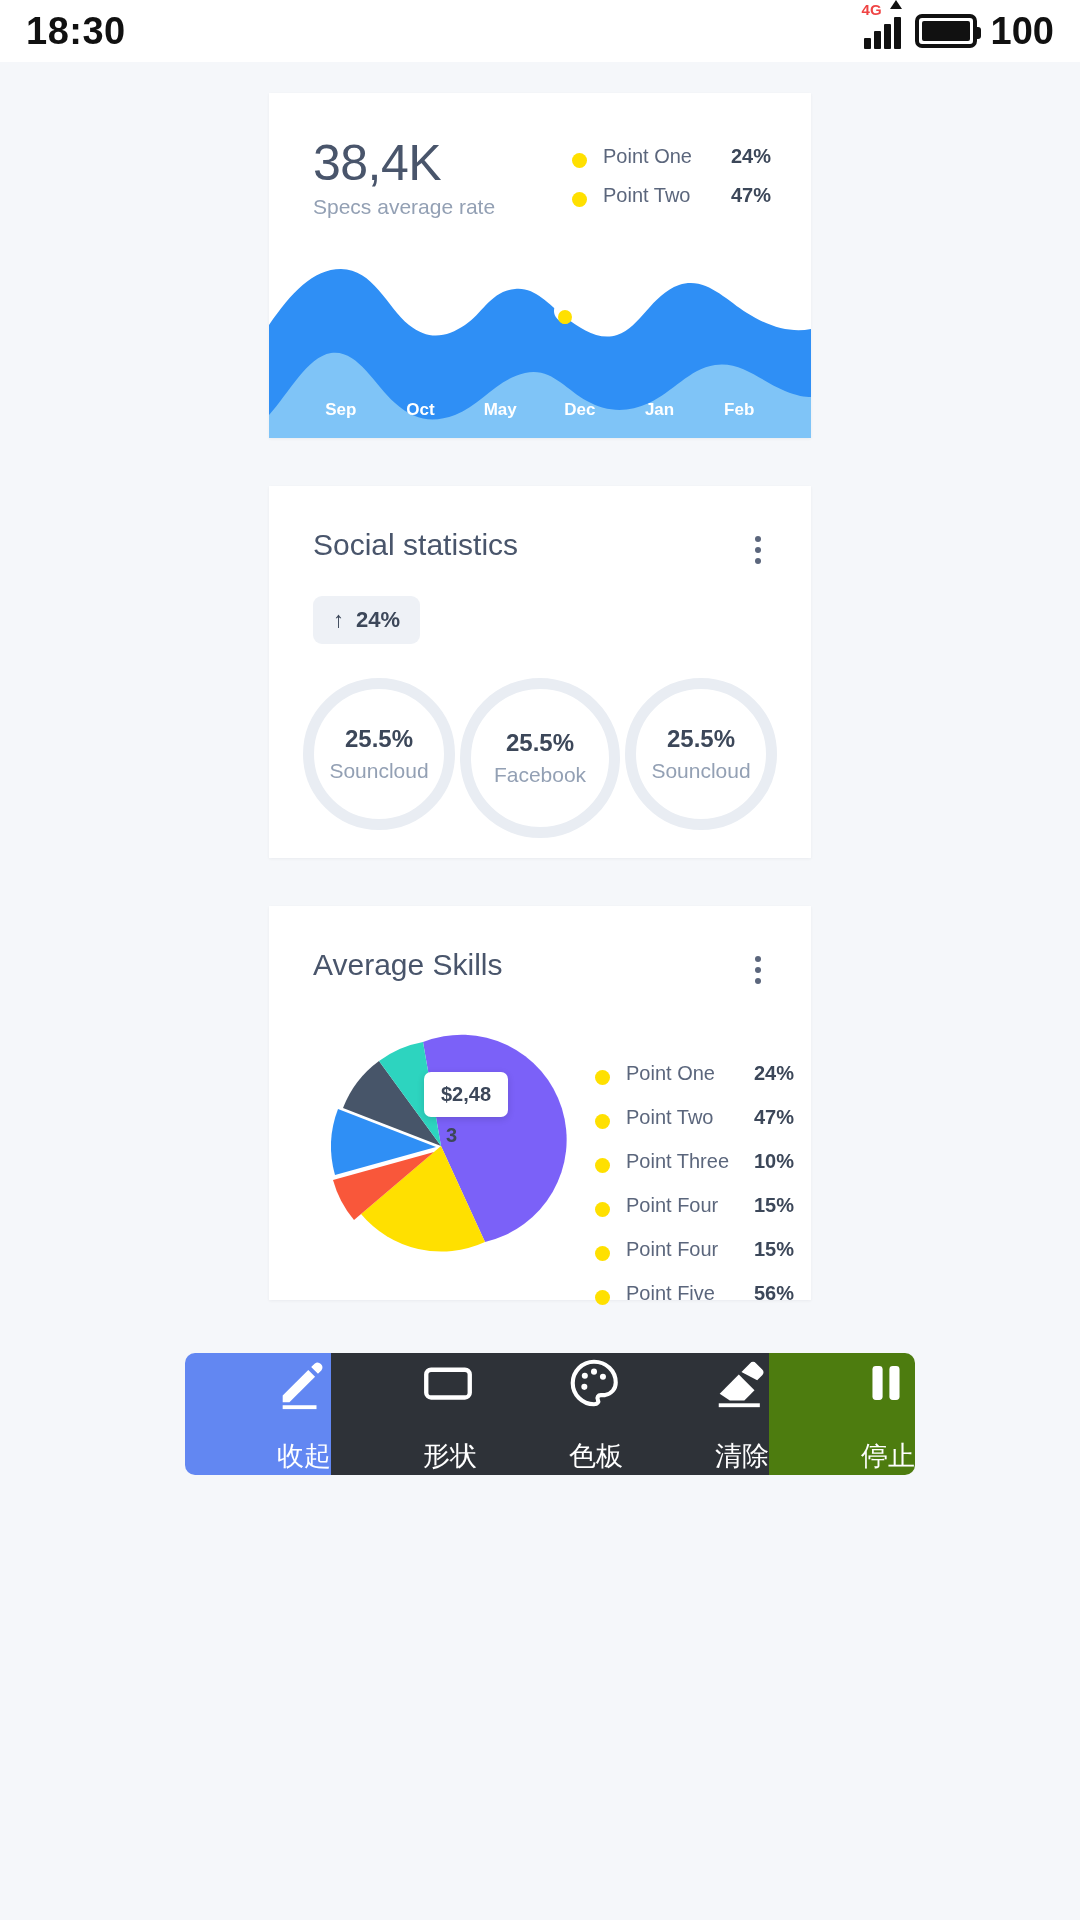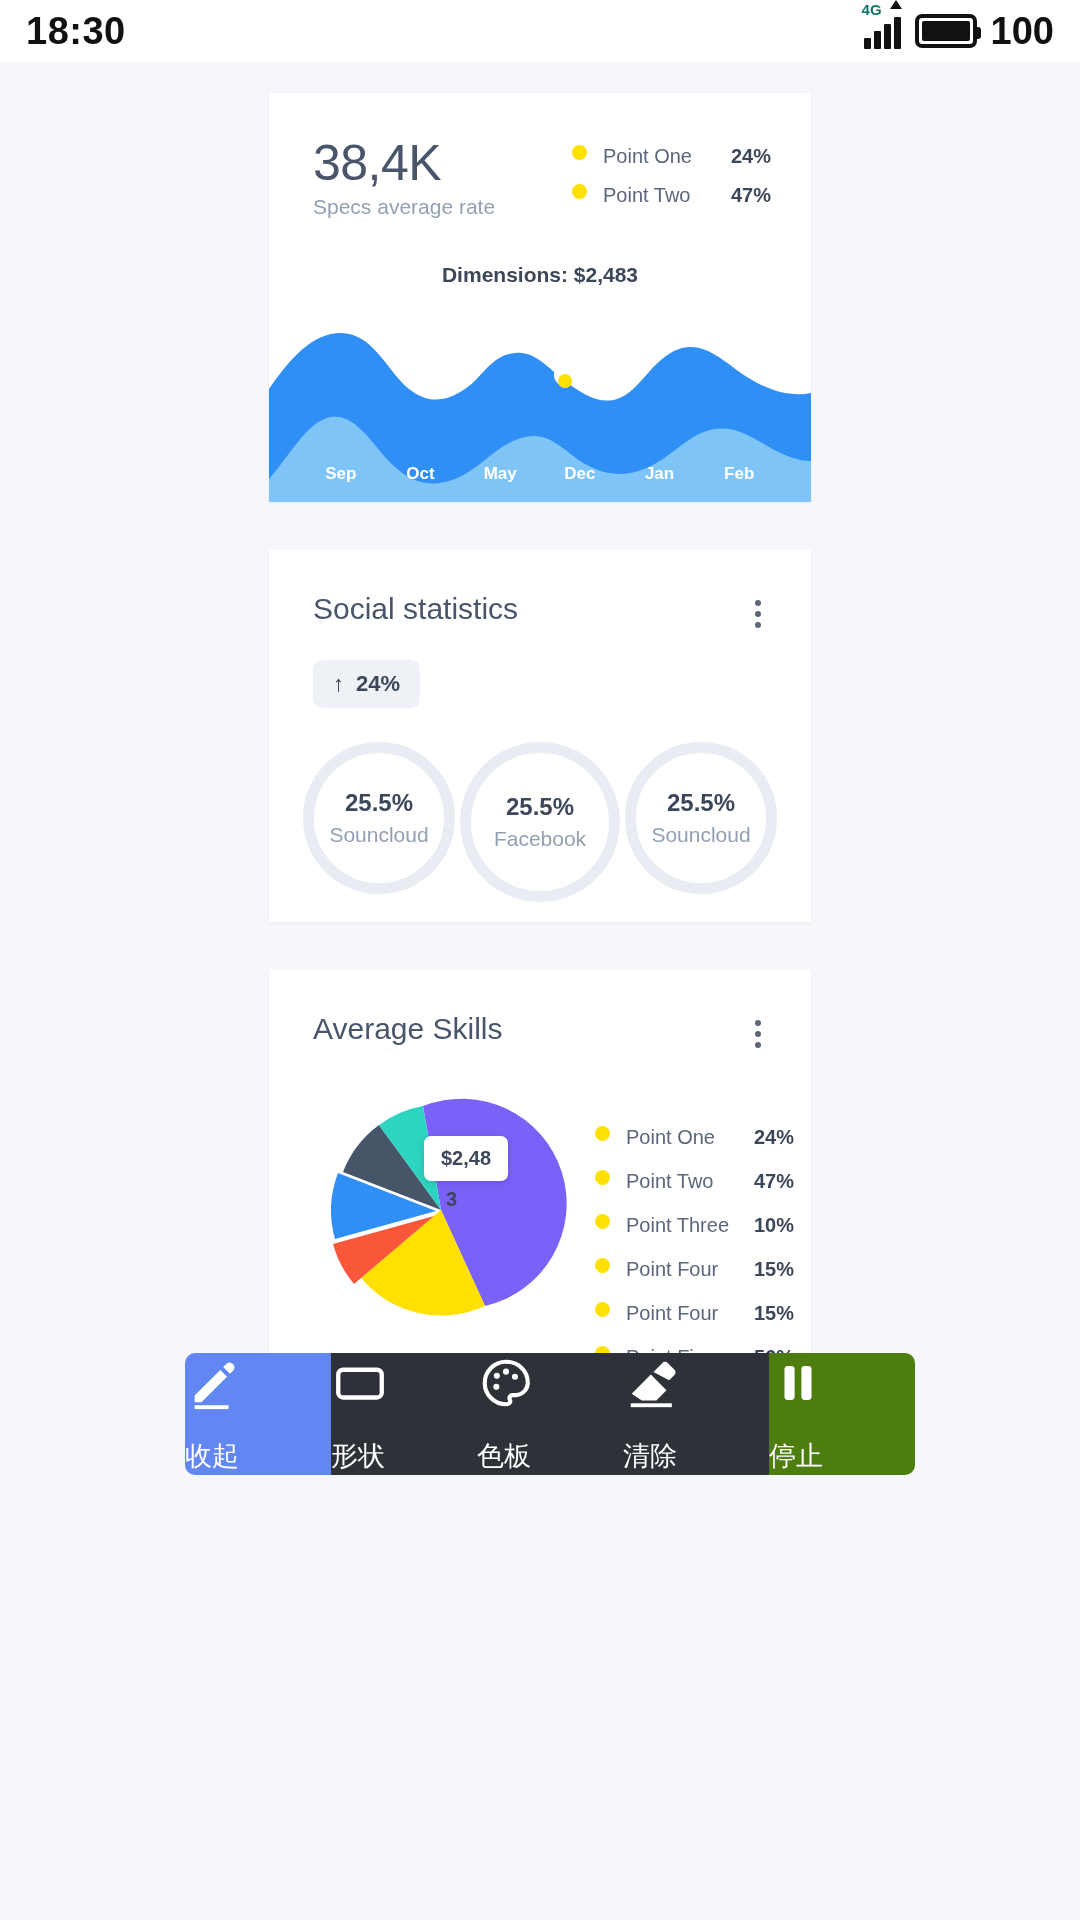--- a/index.html
+++ b/index.html
@@ -15,42 +15,42 @@
   .statusbar{
     height:62px; background:#FFFFFF;
     display:flex; align-items:center; justify-content:space-between;
     padding:0 26px;
   }
   .status-time{ font-size:38px; font-weight:700; color:#111; letter-spacing:.5px; }
   .status-right{ display:flex; align-items:center; gap:14px; }
   .sig{ position:relative; display:flex; align-items:flex-end; gap:3px; height:36px; }
   .sig .bar{ width:7px; background:#111; border-radius:1px; }
   .sig .b1{height:11px;} .sig .b2{height:18px;} .sig .b3{height:25px;} .sig .b4{height:32px;}
-  .sig .g4{ position:absolute; top:-12px; left:-2px; font-size:15px; font-weight:700; color:#0f766e; }
+  .sig .g4{ position:absolute; top:-12px; left:-2px; font-size:15px; font-weight:700; color:#ef4444; }
   .sig .uparrow{ position:absolute; top:-13px; left:26px; width:0;height:0;
     border-left:6px solid transparent;border-right:6px solid transparent;border-bottom:9px solid #111;}
   .batt{ width:62px; height:34px; border:4px solid #111; border-radius:7px; position:relative; padding:3px;}
   .batt::after{content:""; position:absolute; right:-8px; top:9px; width:5px;height:12px;background:#111;border-radius:0 3px 3px 0;}
   .batt i{ display:block; width:100%; height:100%; background:#111; border-radius:2px;}
   .status-pct{ font-size:38px; font-weight:700; color:#111; }
 
   
   .page{ padding:0; }
   .card{
     background:#FFFFFF; margin:8px auto; width:542px;
     box-shadow:0 1px 3px rgba(16,24,40,.05);
   }
 
   
   .card-wave{ margin-top:31px; overflow:hidden; }
   .wave-head{ display:flex; justify-content:space-between; padding:44px 40px 0 44px; }
   .kpi-value{ font-size:50px; color:#49556B; font-weight:400; line-height:1.05; letter-spacing:-.5px;}
   .kpi-sub{ font-size:21px; color:#93A0B4; margin-top:5px; }
   .legend-mini{ padding-top:8px; }
-  .legend-row{ display:flex; align-items:flex-start; margin-bottom:16px; }
+  .legend-row{ display:flex; align-items:flex-end; margin-bottom:16px; }
   .dot{ width:15px;height:15px;border-radius:50%; flex:none; }
   .legend-label{ font-size:20px; color:#5B667C; margin-left:16px; width:112px; }
   .legend-val{ font-size:20px; color:#3C4759; font-weight:700; text-align:right; width:56px;}
   .dim-line{ text-align:center; font-size:21px; font-weight:700; color:#3C4759; margin-top:40px; }
   .wave-wrap{ position:relative; margin-top:40px; height:175px; }
   .wave-wrap svg{ display:block; width:100%; height:100%; }
   .months{
     position:absolute; left:0; right:0; bottom:18px;
     display:flex; padding:0 32px;
   }
@@ -96,21 +96,21 @@
   .pie-legend{ padding-top:48px; margin-left:4px; }
   .pie-legend .legend-row{ margin-bottom:21px; }
 
   
   .toolbar{
     position:absolute; left:185px; top:1353px;
     width:730px; height:122px; display:flex;
     border-radius:10px; overflow:hidden;
   }
   .tool{
-    flex:1; display:flex; flex-direction:column; align-items:flex-start; justify-content:center;
+    flex:1; display:flex; flex-direction:column; align-items:flex-end; justify-content:center;
     gap:26px; background:#2E3238;
   }
   .tool.blue{ background:#6287F2; }
   .tool.red{ background:#4d7c0f; }
   .tool-label{ font-size:27px; color:#FFFFFF; }
   .tool svg{ display:block; }
 </style>
 </head>
 <body>
 
@@ -147,21 +147,20 @@
           <span class="legend-val">24%</span>
         </div>
         <div class="legend-row">
           <span class="dot" style="background:#FFE000"></span>
           <span class="legend-label">Point Two</span>
           <span class="legend-val">47%</span>
         </div>
       </div>
     </div>
 
-    <div class="dim-line">Dimensions: $2,483</div>
 
     <div class="wave-wrap">
       <svg viewBox="0 0 542 175" preserveAspectRatio="none">
         <path fill="#2F8FF5" d="M0,62 C22,30 44,6 72,6 C104,6 118,44 140,62 C160,78 178,74 196,62
                  C214,50 222,28 246,26 C266,24 278,40 296,54 C312,66 330,78 348,72
                  C372,64 382,32 410,22 C436,13 456,36 478,50 C500,64 522,70 542,66
                  L542,175 L0,175 Z"></path>
         <path fill="#7FC4F7" d="M0,152 C20,130 38,94 62,90 C88,86 104,120 126,140 C146,158 164,160 186,152
                  C212,142 228,116 256,110 C282,104 296,126 318,138 C338,149 358,150 380,140
                  C404,129 420,106 446,102 C472,98 492,118 516,128 C528,133 536,134 542,134

